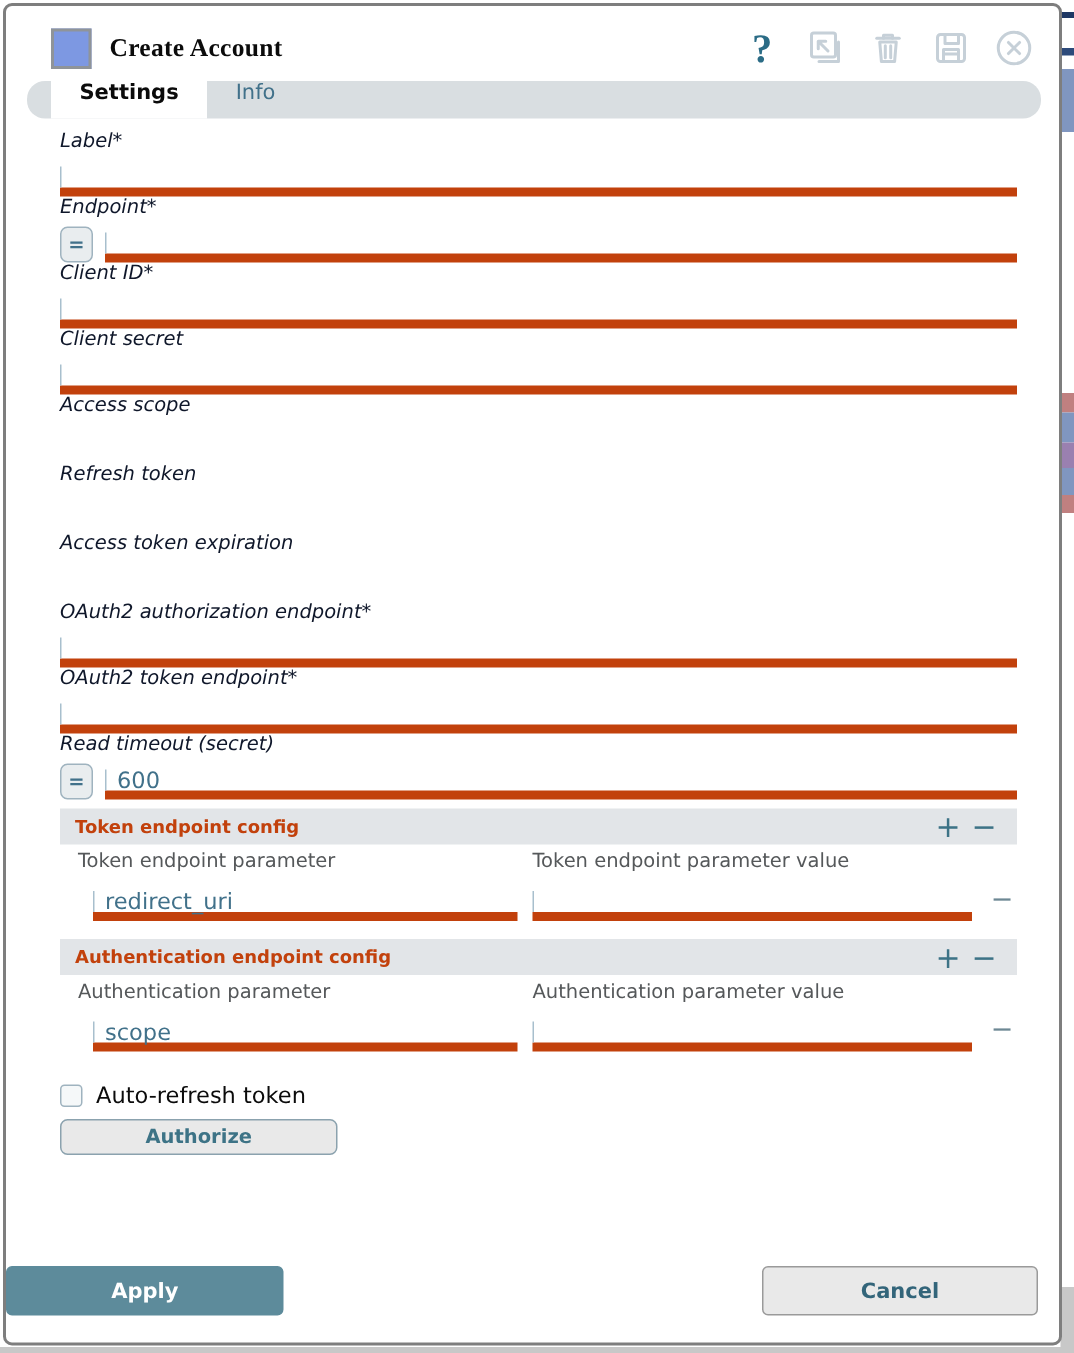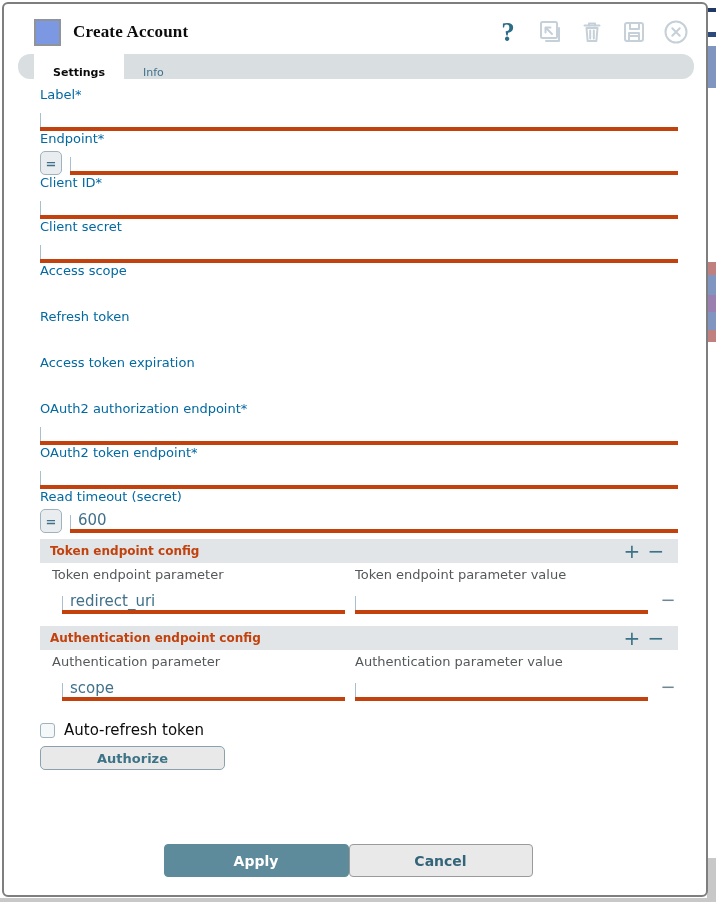--- a/index.html
+++ b/index.html
@@ -37,31 +37,31 @@
   .hdr-icons { display:flex; align-items:center; gap:14px; }
   .hdr-icons .ic { width:28px; height:28px; display:flex; align-items:center; justify-content:center; cursor:pointer; }
   .help-glyph { font-size:27px; font-weight:bold; color:#2b6c86; line-height:1; }
   .ic svg { stroke:#c6d0d8; fill:none; stroke-width:2; stroke-linecap:round; stroke-linejoin:round; }
 
   
   .tabbar {
     margin:4px 12px 0 14px; height:25px; background:#d9dee1;
     border-radius:12px; display:flex; align-items:stretch; flex:0 0 auto;
   }
-  .tab { display:flex; align-items:flex-end; padding:0 19px; font-size:11px; cursor:pointer; }
+  .tab { display:flex; align-items:flex-start; padding:0 19px; font-size:14px; cursor:pointer; }
   .tab.active { background:#ffffff; color:#0b0b0b; font-weight:bold; margin-left:16px; }
   .tab.inactive { color:#41718a; }
 
   
   .form { flex:1; display:flex; flex-direction:column; padding:8px 28px 0 36px; }
   .field { height:44px; display:flex; flex-direction:column; }
   .field.label-only { height:46px; }
-  .flabel { font-size:13px; color:#0369a1; line-height:16px; margin-bottom:2px; }
+  .flabel { font-size:13px; color:#0f172a; line-height:16px; margin-bottom:2px;font-style:italic; }
   .frow { display:flex; align-items:flex-end; flex:1; }
-  .uline { position:relative; flex:1; border-bottom:4px solid #c2410c; height:25px; }
+  .uline { position:relative; flex:1; border-bottom:6px solid #c2410c; height:25px; }
   .uline::before { content:""; position:absolute; left:0; bottom:0; width:1px; height:14px; background:#a8bfcd; }
   .uline input {
     width:100%; height:24px; border:none; outline:none; background:transparent;
     font-family:inherit; font-size:15px; color:#41718a; padding:0 0 1px 8px;
   }
   .eq-btn {
     width:22px; height:24px; margin-right:8px; margin-bottom:0;
     background:#e9edef; border:1px solid #9fb3bf; border-radius:5px;
     color:#41718a; font-size:13px; font-weight:bold; display:flex; align-items:center; justify-content:center;
     cursor:pointer; flex:0 0 auto;
@@ -88,21 +88,21 @@
     background:#f5f8f9; margin-right:9px; cursor:pointer; flex:0 0 auto;
   }
   .check-label { font-size:15px; color:#0b0b0b; }
   .authorize-btn {
     margin-top:7px; width:185px; height:24px;
     background:#e9e9e9; border:1px solid #8ba2ae; border-radius:5px;
     font-family:inherit; font-size:13px; font-weight:bold; color:#3d7386; cursor:pointer;
   }
 
   
-  .footer { display:flex; justify-content:center; gap:0; padding:0 14px 18px 0; flex:0 0 auto; }
+  .footer { display:flex; justify-content:space-between; gap:0; padding:0 14px 18px 0; flex:0 0 auto; }
   .btn { height:33px; border-radius:4px; font-family:inherit; font-size:14px; font-weight:bold; cursor:pointer; }
   .btn-apply { width:185px; background:#5d8b9b; border:1px solid #5d8b9b; color:#ffffff; }
   .btn-cancel { width:184px; background:#e9e9e9; border:1px solid #9a9a9a; color:#33657a; }
 </style>
 </head>
 <body>
 
 <div class="bg-strip">
   <div class="frag frag-navy1"></div>
   <div class="frag frag-navy2"></div>

